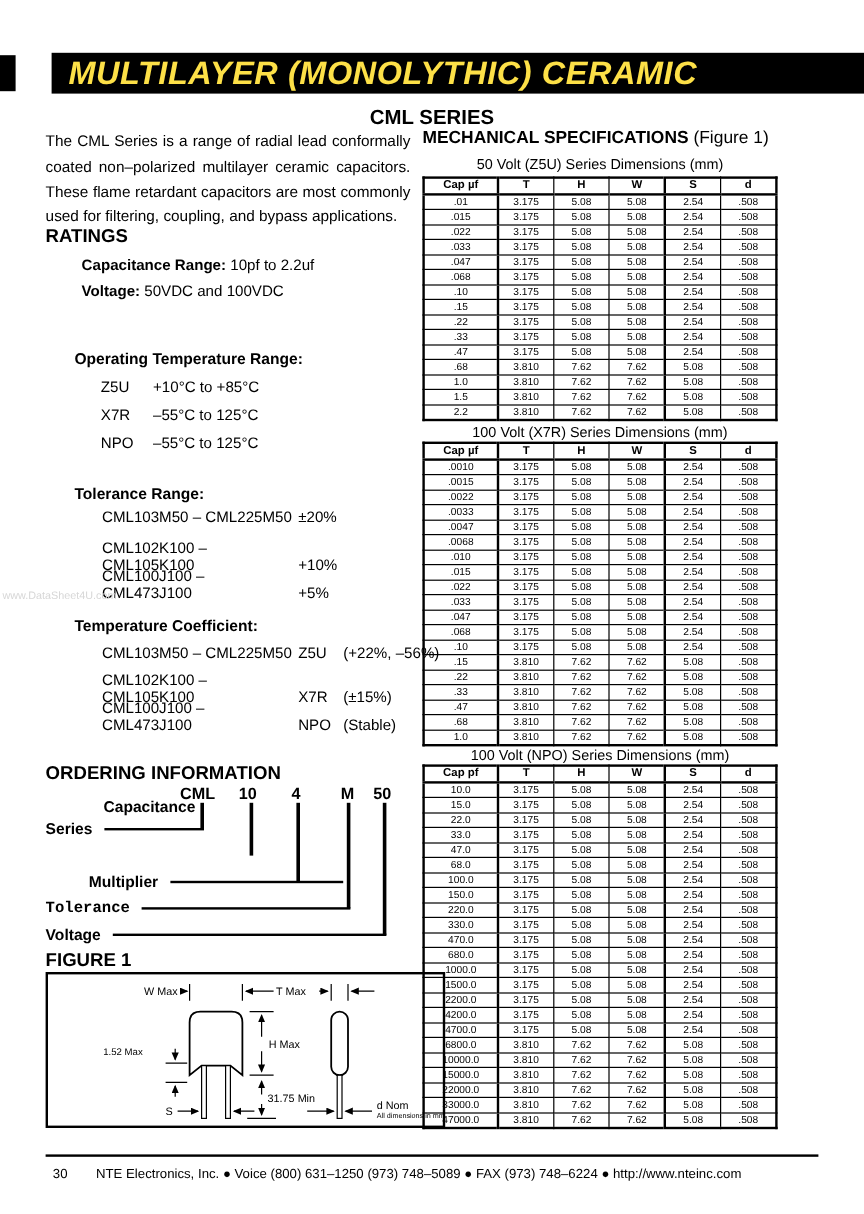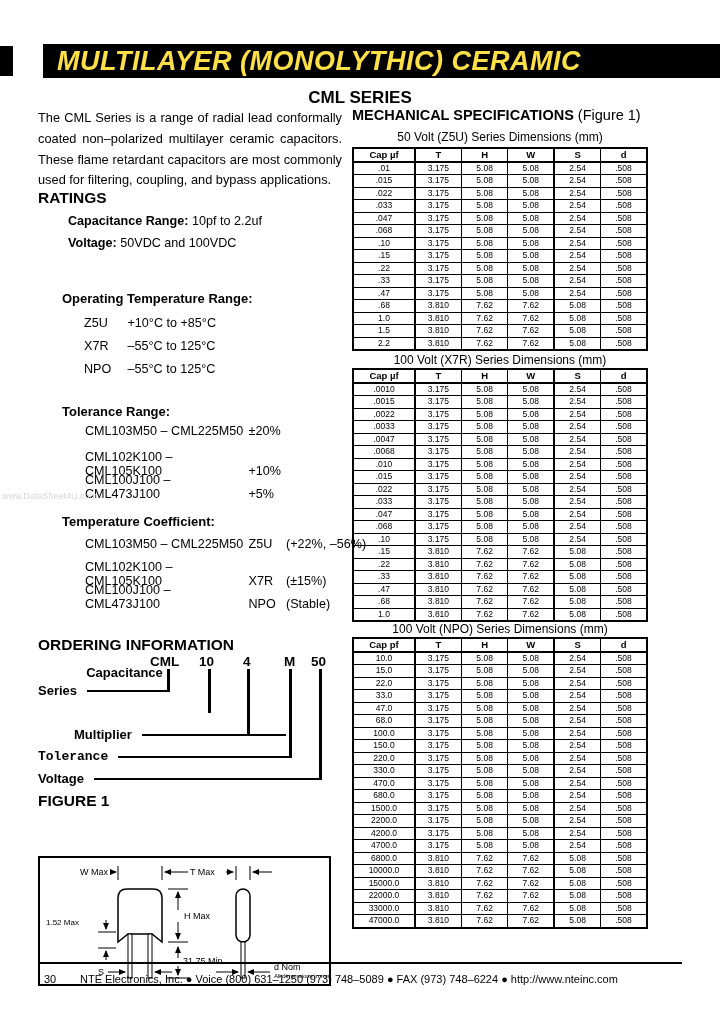--- a/index.html
+++ b/index.html
@@ -135,21 +135,21 @@
   <div class="abs olabel" style="left:38px;top:748px;width:254px;font-family:Liberation Mono, monospace;">
     <span>Tolerance</span>
       <span class="hline"></span>
   </div>
   <div class="abs olabel" style="left:38px;top:770px;width:284px;">
     <span>Voltage</span>
       <span class="hline"></span>
   </div>
 
   <div class="abs h1" style="left:38px;top:792px;">FIGURE 1</div>
-  <div class="abs figbox" style="left:38px;top:856px;">
+  <div class="abs figbox" style="left:38px;top:810px;padding-left:40px;">
     <svg width="289" height="122" viewBox="0 0 289 122">
       <defs>
         <marker id="ah" markerWidth="8" markerHeight="8" refX="6" refY="3" orient="auto">
           <path d="M0,0 L7,3 L0,6 Z" fill="#000"></path>
         </marker>
       </defs>
 
       <path d="M78,84 L78,40 Q78,31 87,31 L113,31 Q122,31 122,40 L122,84 L112,76 L88,76 Z" fill="#fff" stroke="#000" stroke-width="1.5"></path>
       <rect x="88" y="76" width="4" height="44" fill="#fff" stroke="#000" stroke-width="1"></rect>
       <rect x="108" y="76" width="4" height="44" fill="#fff" stroke="#000" stroke-width="1"></rect>
@@ -608,20 +608,28 @@
         </tr>
         <tr>
           <td>680.0</td>
           <td>3.175</td>
           <td>5.08</td>
           <td>5.08</td>
           <td>2.54</td>
           <td>.508</td>
         </tr>
         <tr>
+          <td>1000.0</td>
+          <td>3.175</td>
+          <td>5.08</td>
+          <td>5.08</td>
+          <td>2.54</td>
+          <td>.508</td>
+        </tr>
+        <tr>
           <td>1500.0</td>
           <td>3.175</td>
           <td>5.08</td>
           <td>5.08</td>
           <td>2.54</td>
           <td>.508</td>
         </tr>
         <tr>
           <td>2200.0</td>
           <td>3.175</td>

